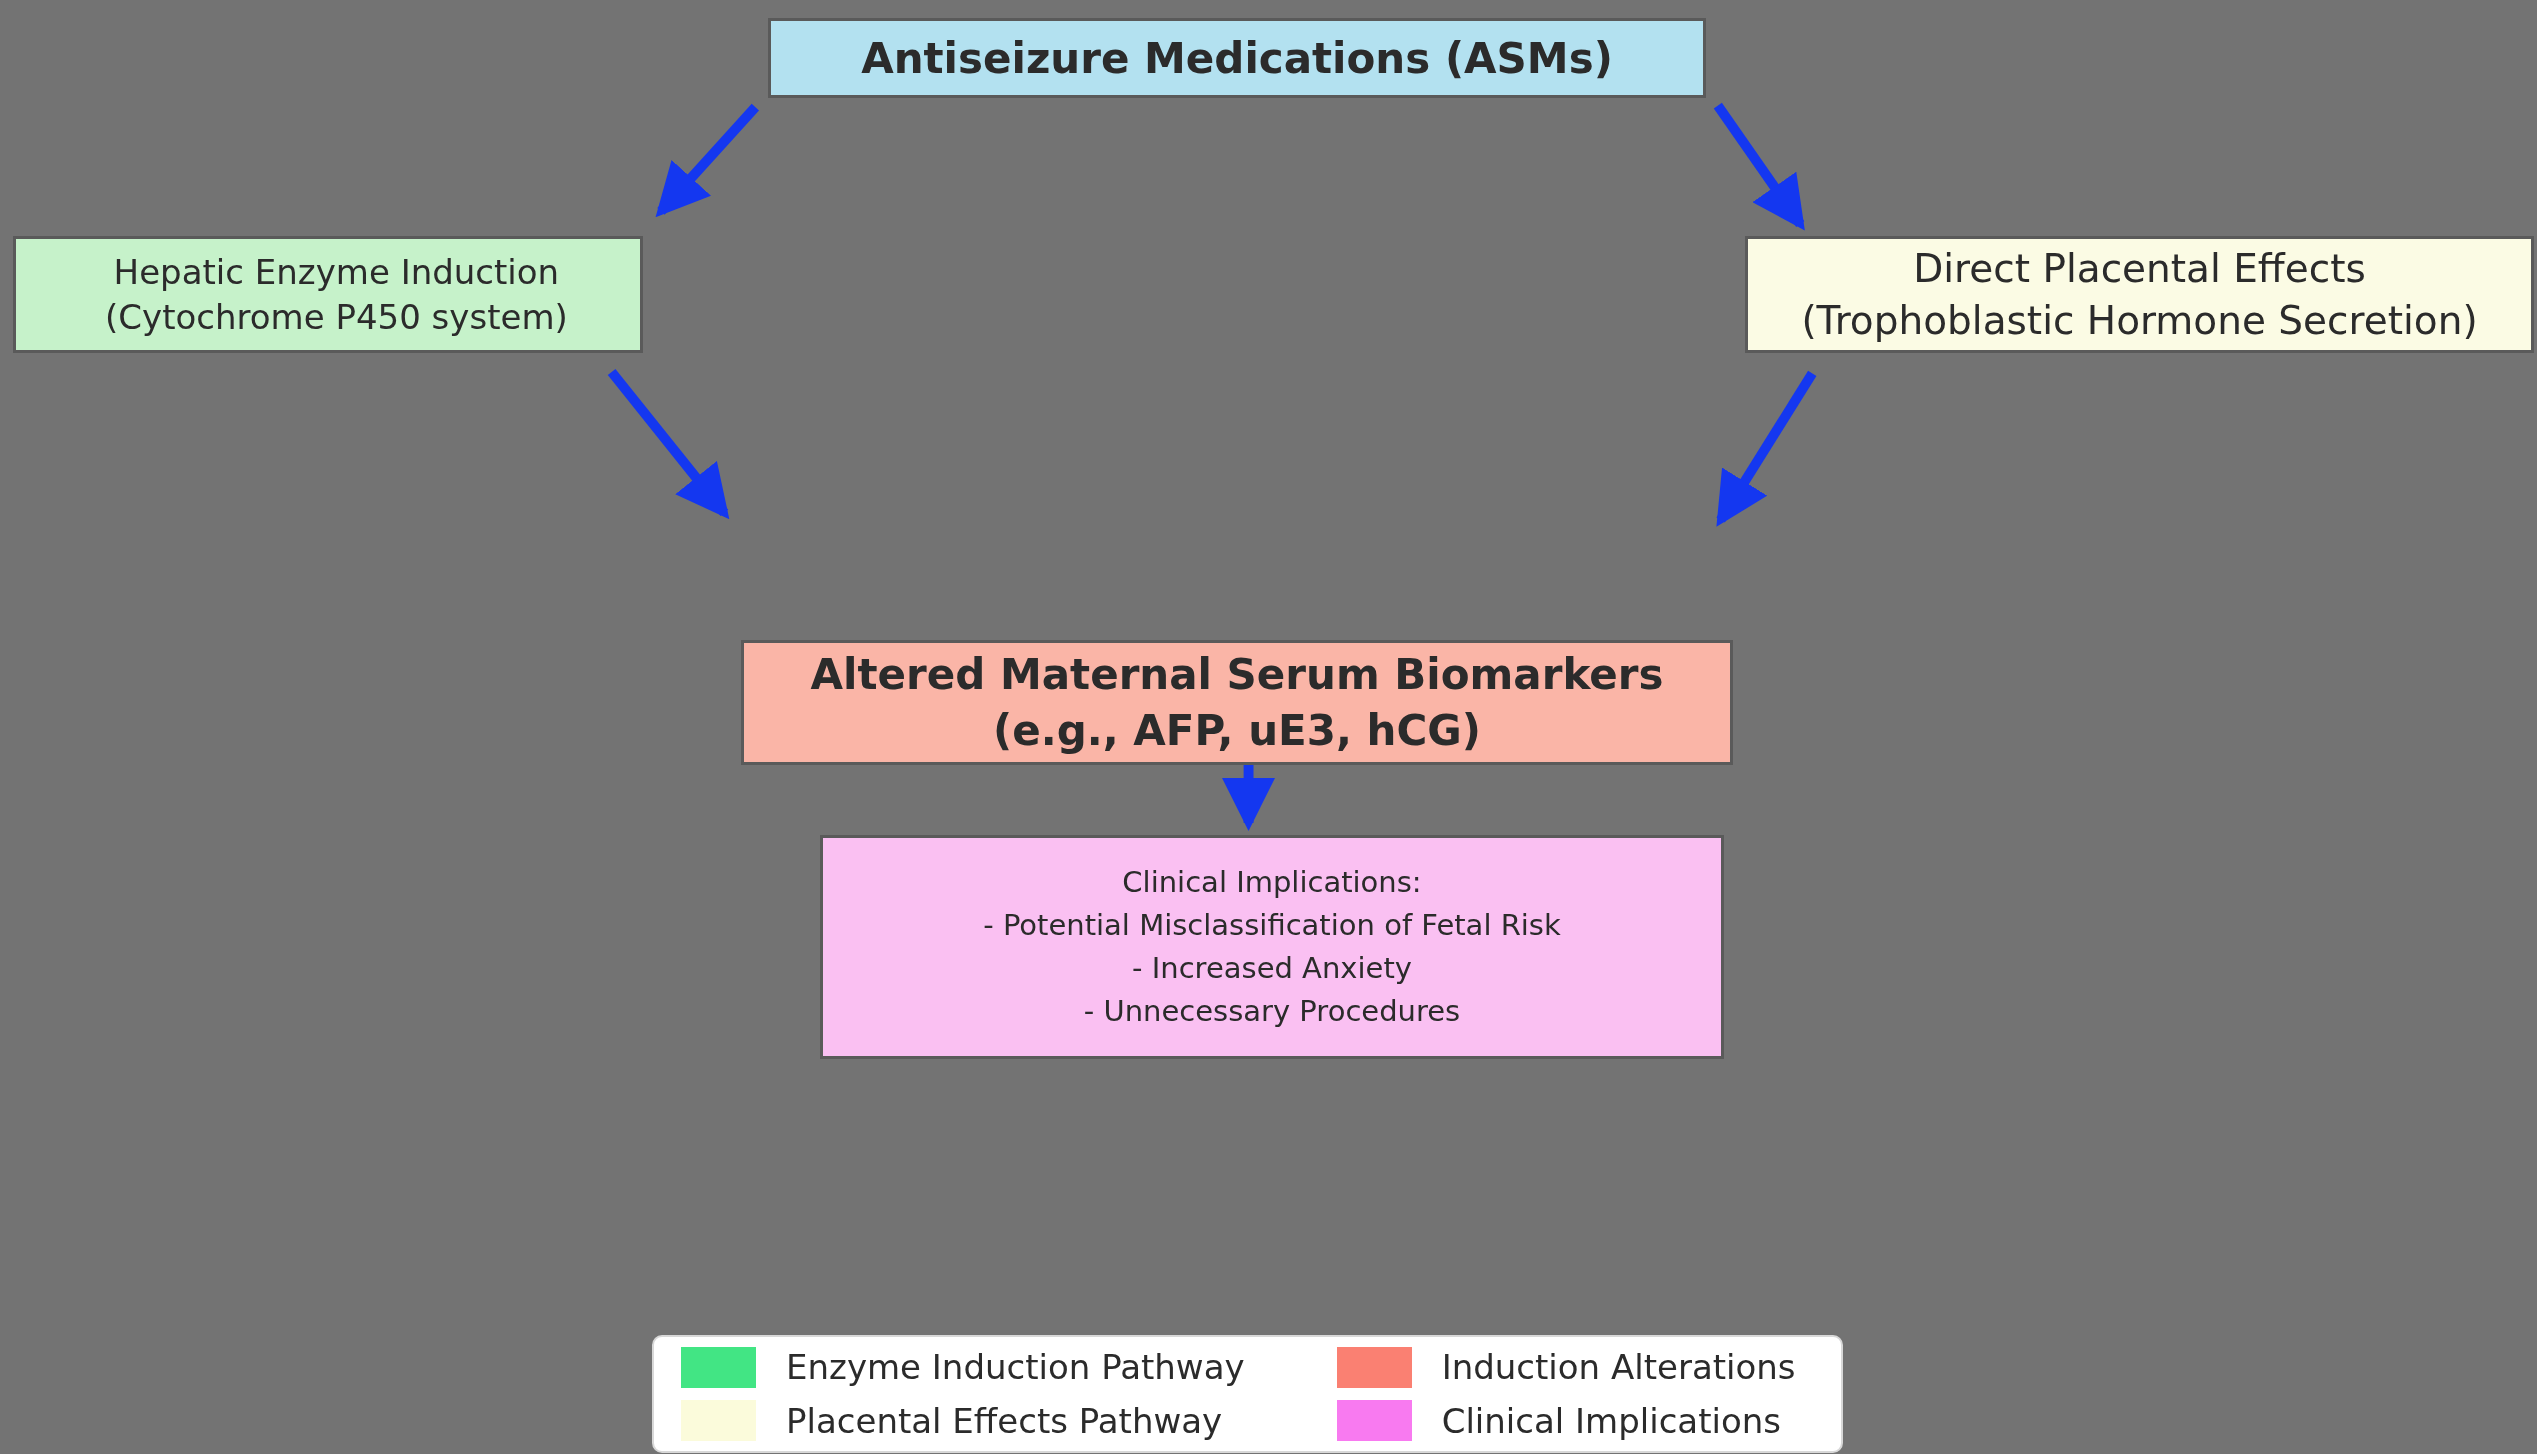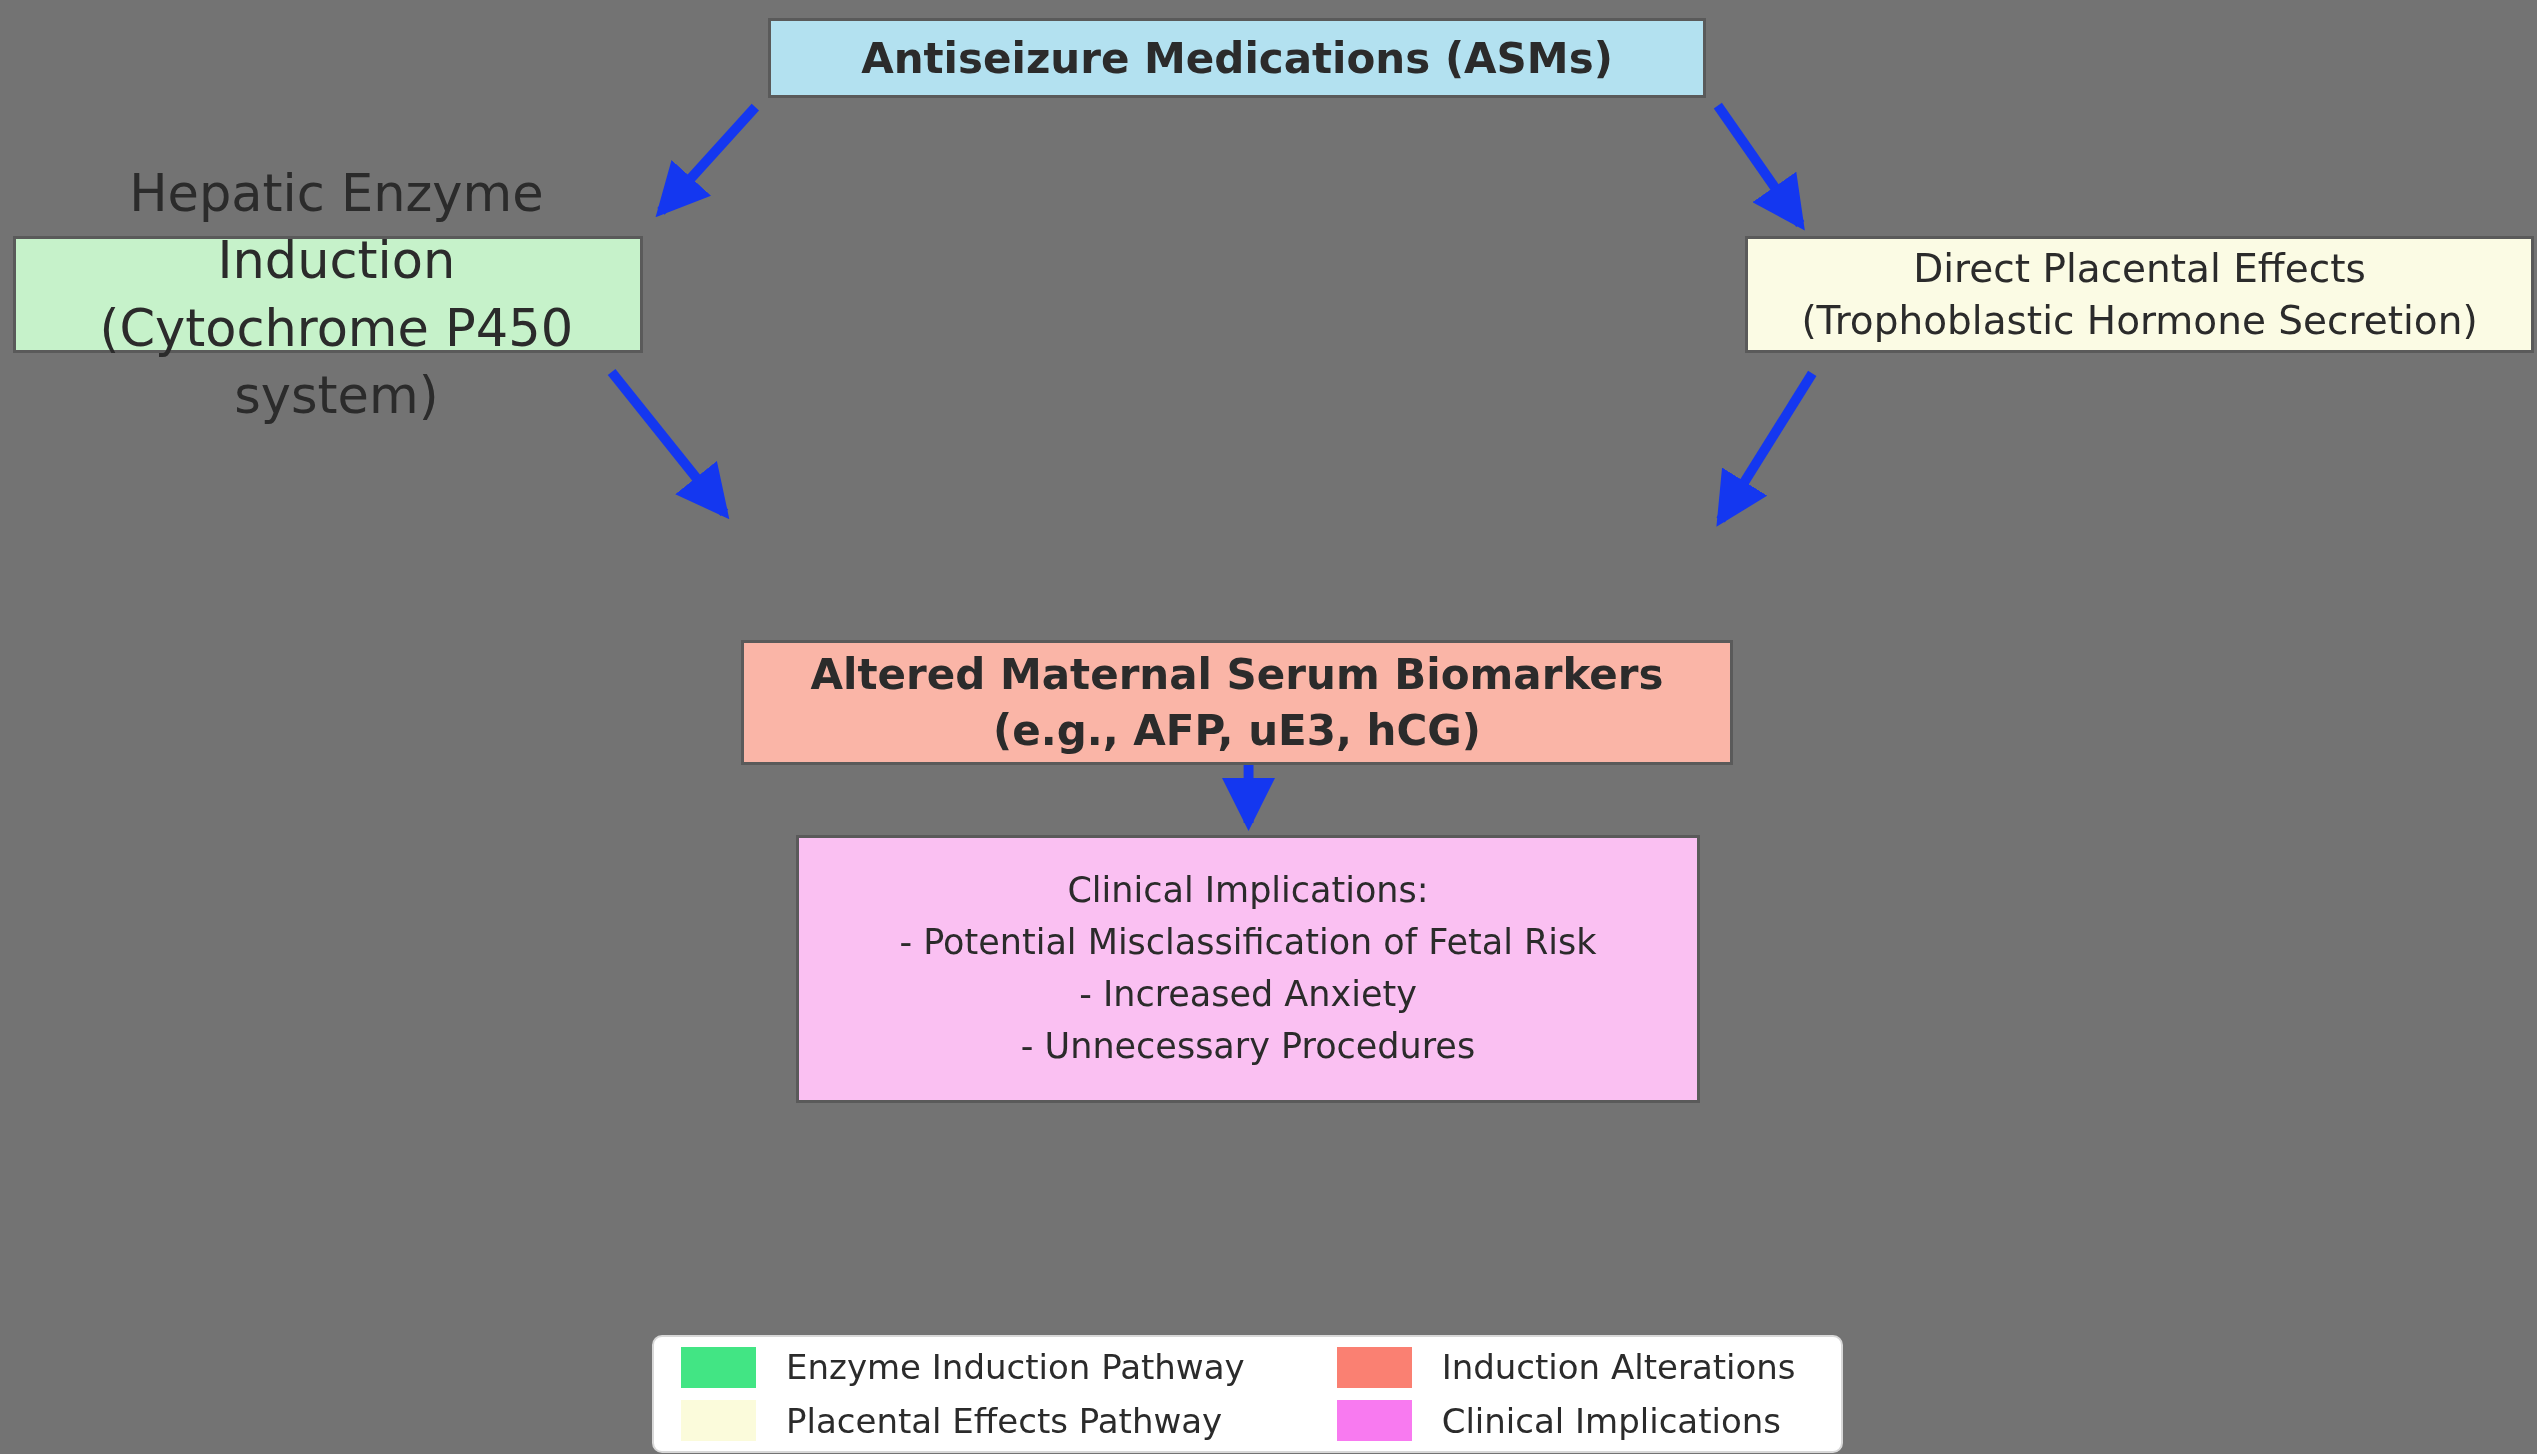--- a/index.html
+++ b/index.html
@@ -40,33 +40,33 @@
     text-align: center;
     white-space: pre-line;
     color: var(--text, #2b2b2b);
   }
   .node-asm {
     left: 768px; top: 18.3px; width: 938px; height: 80px;
     font-size: 42px; font-weight: bold;
   }
   .node-hepatic {
     left: 13.4px; top: 236px; width: 630px; height: 117px;
-    font-size: 51px; line-height: 1.32; padding-left: 16px;
+    font-size: 34px; line-height: 1.32; padding-left: 16px;
   }
   .node-placental {
     left: 1745px; top: 236px; width: 789px; height: 117px;
     font-size: 39px; line-height: 1.32;
   }
   .node-biomarkers {
     left: 741px; top: 592px; width: 992px; height: 125px;
     font-size: 42px; font-weight: bold; line-height: 1.32; margin-top: 48px;
   }
   .node-clinical {
-    left: 796px; top: 835px; width: 904px; height: 268px;
-    font-size: 35px; line-height: 1.48;
+    left: 820px; top: 835px; width: 904px; height: 224px;
+    font-size: 29px; line-height: 1.48;
   }
 
   .legend {
     position: absolute;
     left: 652px; top: 1335px; width: 1191px; height: 118px;
     box-sizing: border-box;
     background: var(--legend-bg, #ffffff);
     border: 2.1px solid var(--legend-border, #d8d8d8);
     border-radius: 10px;
     display: grid;

